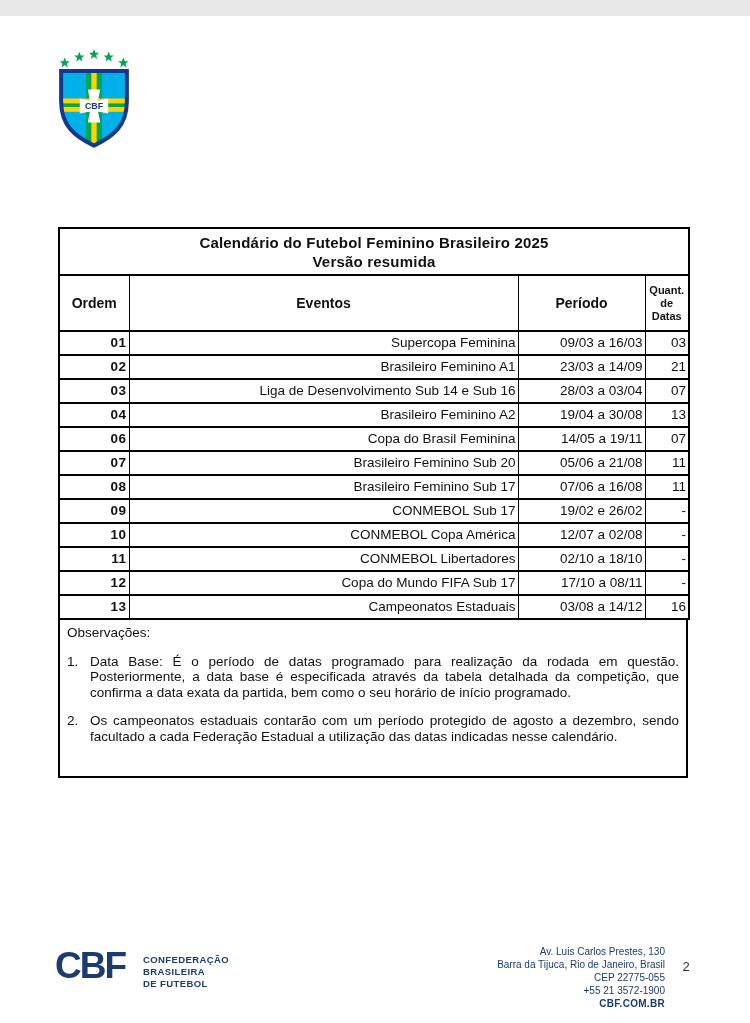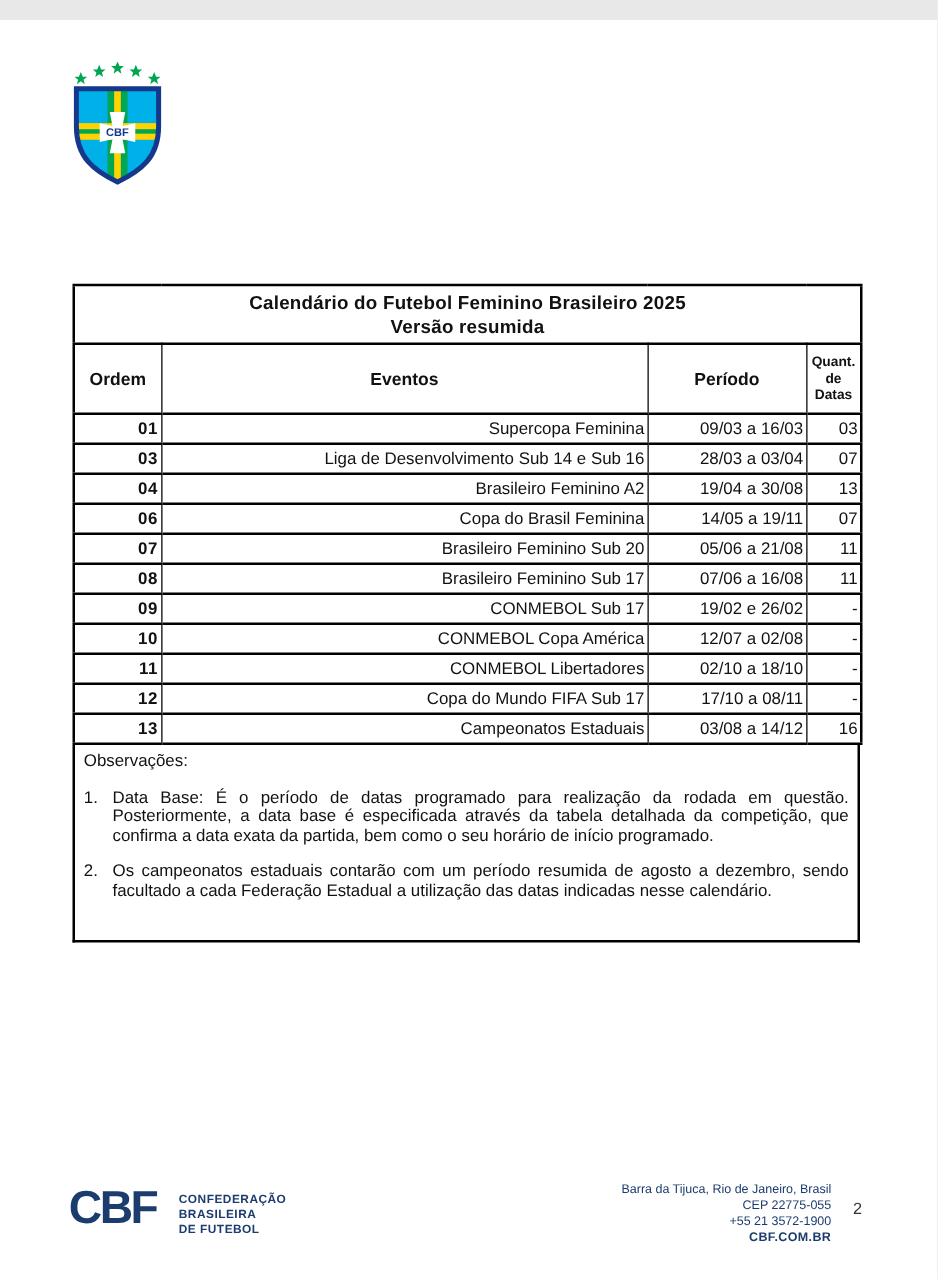--- a/index.html
+++ b/index.html
@@ -131,20 +131,26 @@
         </tr>
       </thead>
       <tbody>
       <tr>
         <td class="ordem">01</td>
         <td>Supercopa Feminina</td>
         <td>09/03 a 16/03</td>
         <td>03</td>
       </tr>
 
+      <tr>
+        <td class="ordem">02</td>
+        <td>Brasileiro Feminino A1</td>
+        <td>23/03 a 14/09</td>
+        <td>21</td>
+      </tr>
 
       <tr>
         <td class="ordem">03</td>
         <td>Liga de Desenvolvimento Sub 14 e Sub 16</td>
         <td>28/03 a 03/04</td>
         <td>07</td>
       </tr>
 
       <tr>
         <td class="ordem">04</td>
@@ -213,31 +219,32 @@
     </table>
 
     <div class="obs">
       <div class="obs-title">Observações:</div>
       <div class="obs-item">
         <div class="obs-num">1.</div>
         <div class="obs-text">Data Base: É o período de datas programado para realização da rodada em questão. Posteriormente, a data base é especificada através da tabela detalhada da competição, que confirma a data exata da partida, bem como o seu horário de início programado.</div>
       </div>
       <div class="obs-item">
         <div class="obs-num">2.</div>
-        <div class="obs-text">Os campeonatos estaduais contarão com um período resumida de agosto a dezembro, sendo facultado a cada Federação Estadual a utilização das datas indicadas nesse calendário.</div>
+        <div class="obs-text">Os campeonatos estaduais contarão com um período protegido de agosto a dezembro, sendo facultado a cada Federação Estadual a utilização das datas indicadas nesse calendário.</div>
       </div>
     </div>
   </div>
 
   <div class="footer-wordmark">CBF</div>
   <div class="footer-org">CONFEDERAÇÃO
 BRASILEIRA
 DE FUTEBOL</div>
   <div class="footer-address">
     <div>
+        <div>Av. Luis Carlos Prestes, 130</div>
         <div>Barra da Tijuca, Rio de Janeiro, Brasil</div>
         <div>CEP 22775-055</div>
         <div>+55 21 3572-1900</div>
       </div>
     <div class="footer-site">CBF.COM.BR</div>
   </div>
   <div class="page-number">2</div>
 
 </div>
 

